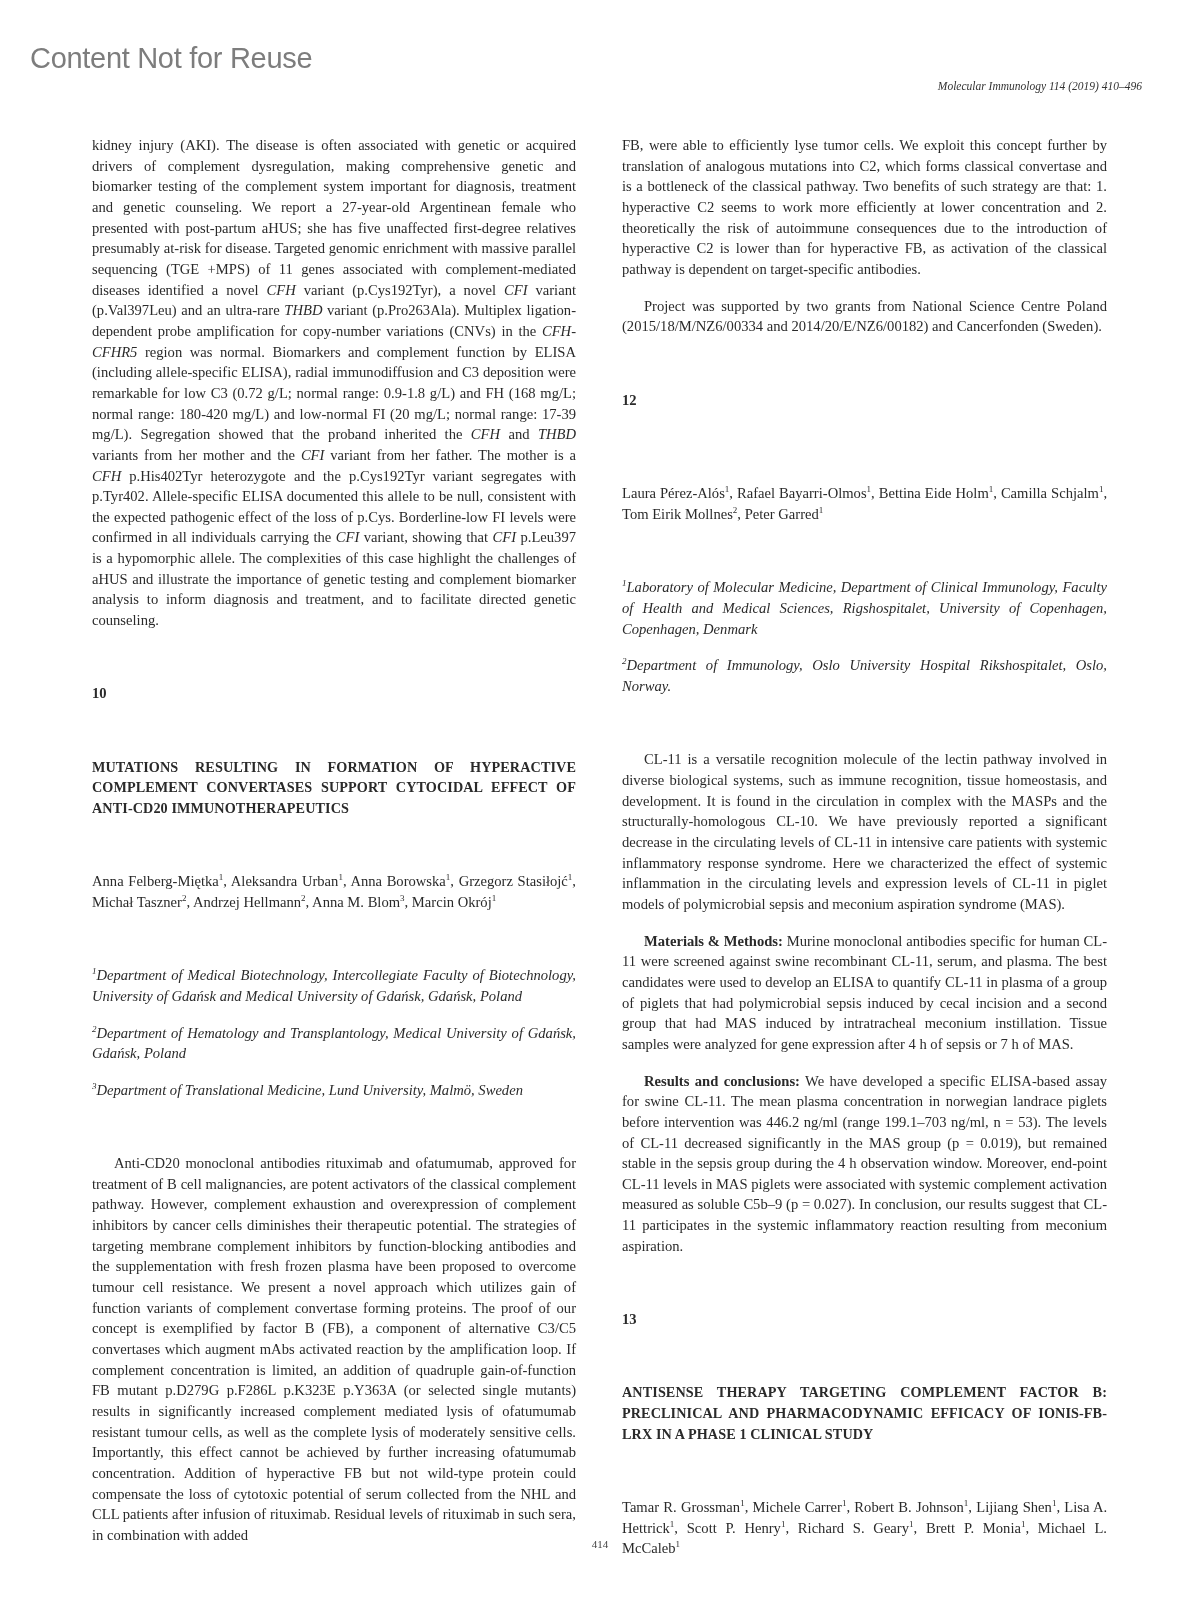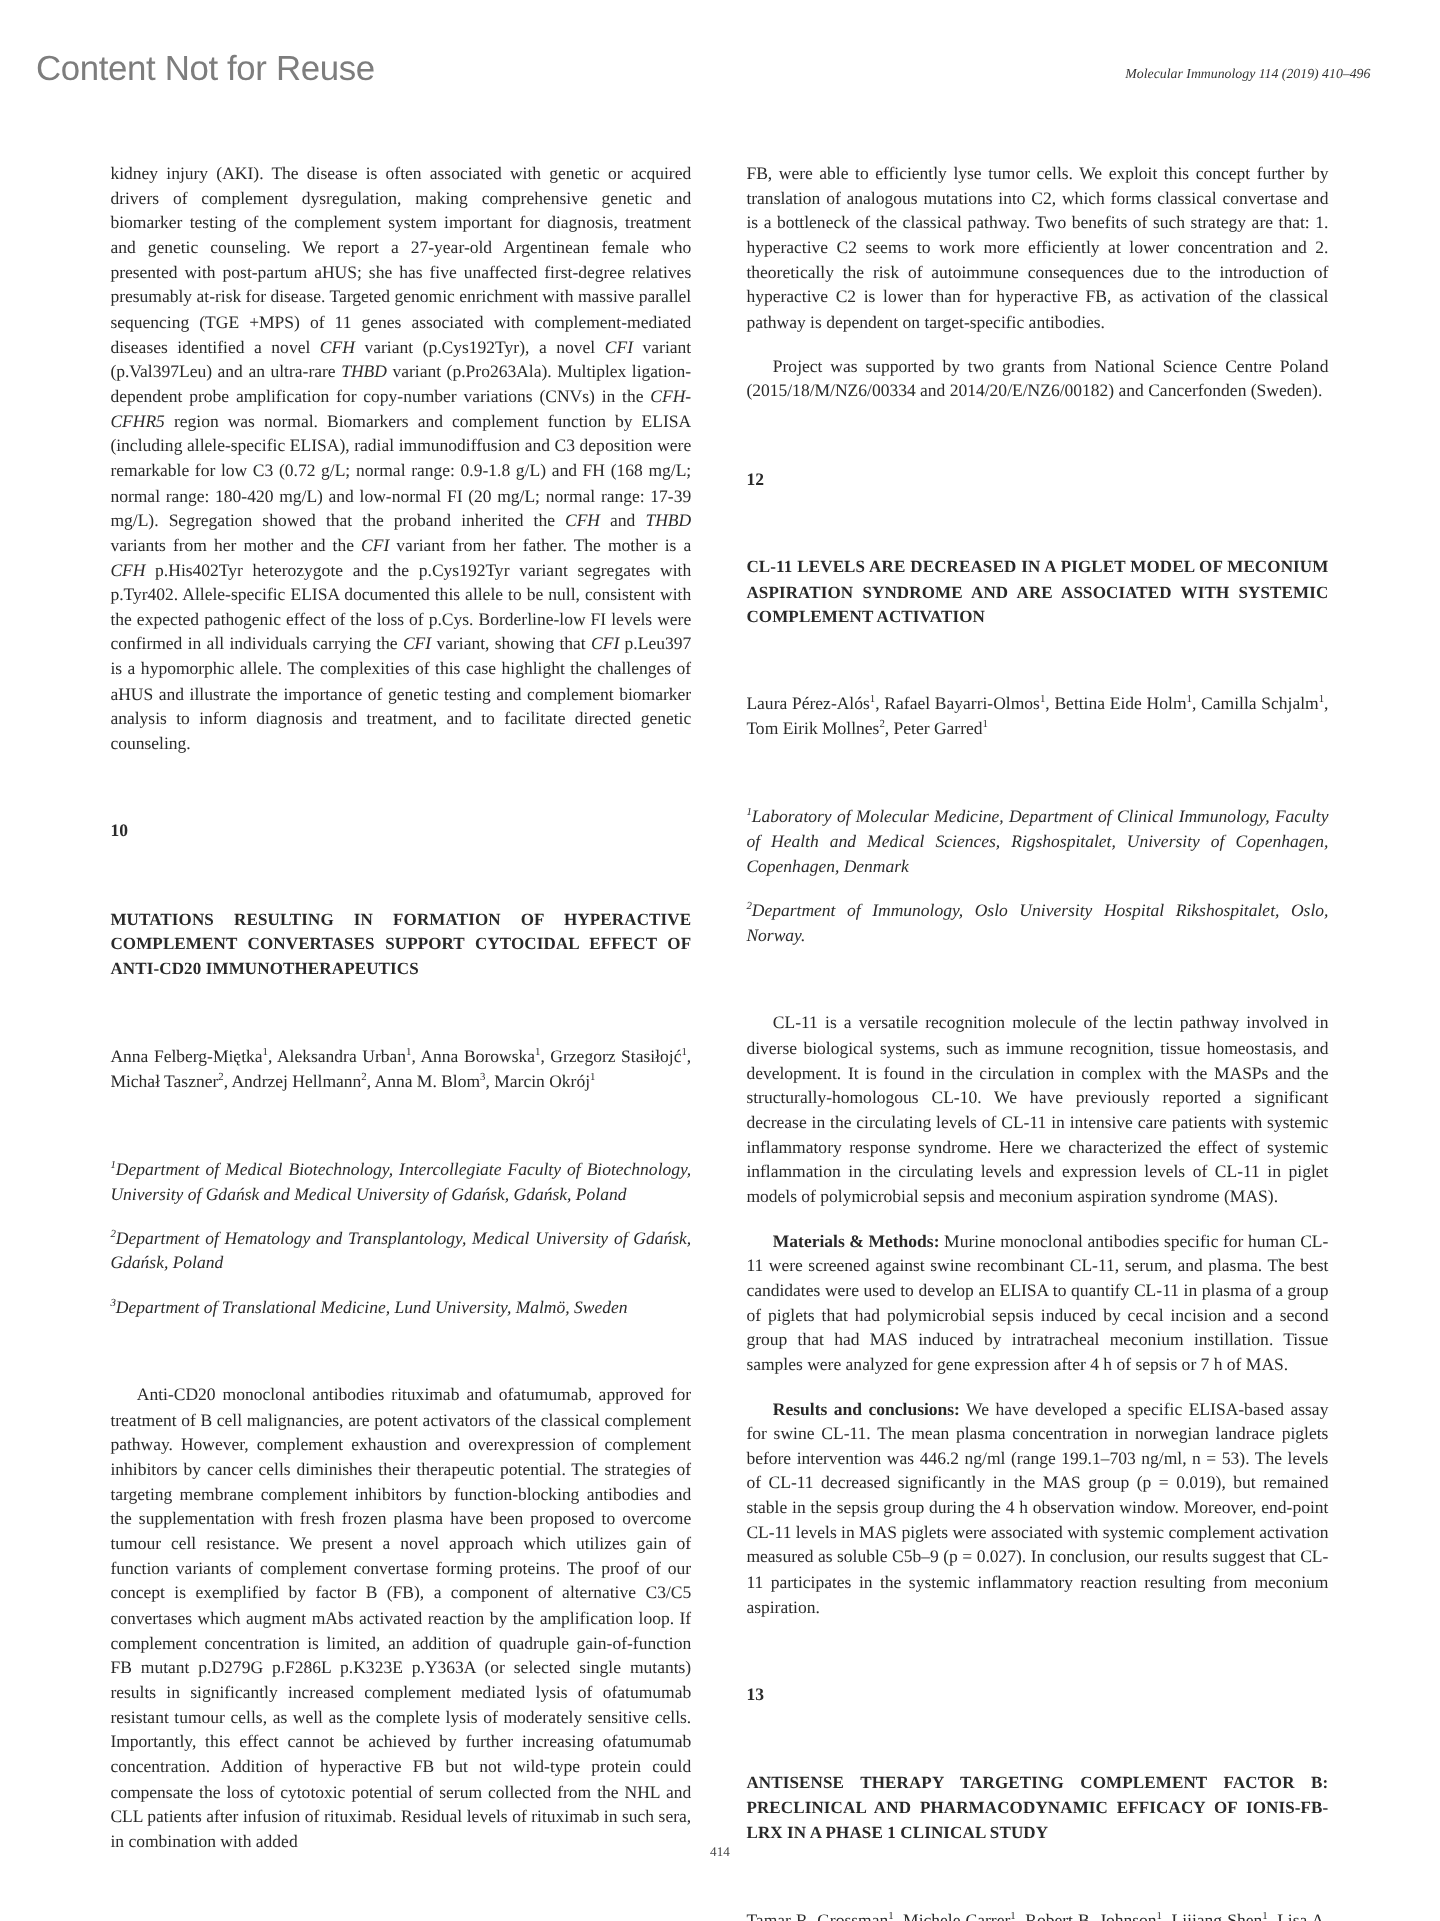--- a/index.html
+++ b/index.html
@@ -1,18 +1,18 @@
 <!DOCTYPE html>
 <html><head>
   <meta charset="utf-8">
   <style>
     html, body { margin: 0; padding: 0; background: #ffffff; }
     body { width: 1200px; height: 1601px; position: relative; overflow: hidden; font-family: "Liberation Serif", "DejaVu Serif", serif; color: #2a2a2a; }
     .watermark { position: absolute; left: 30px; top: 30px; font-family: "Liberation Sans", "DejaVu Sans", sans-serif; font-size: 29px; color: #7d7d7d; letter-spacing: -0.3px; margin-top: 12px; }
-    .running-head { position: absolute; right: 58px; top: 56px; font-style: italic; font-size: 11.5px; color: #333; text-align: right; }
+    .running-head { position: absolute; right: 58px; top: 80px; font-style: italic; font-size: 11.5px; color: #333; text-align: right; }
     .col { position: absolute; top: 119px; width: 516px; font-size: 14.6px; line-height: 20.65px; }
     .col-left { left: 76px; }
     .col-right { left: 606px; width: 517px; }
     .col p { margin: 16px; text-align: justify; hyphens: manual; }
     .indent { text-indent: 22px; }
     .abs-num { font-weight: bold; margin: 0; }
     .abs-title { font-weight: bold; text-align: justify; margin: 0; font-size: 14.2px; letter-spacing: 0.1px; }
     .authors { text-align: justify; margin: 0; }
     .aff { font-style: italic; text-align: justify; margin: 0; }
     .gap { height: 20.65px; }
@@ -45,21 +45,20 @@
   <p class="indent">Anti-CD20 monoclonal antibodies rituximab and ofatumumab, ap­proved for treatment of B cell malignancies, are potent activators of the classical complement pathway. However, complement exhaustion and overexpression of complement inhibitors by cancer cells diminishes their therapeutic potential. The strategies of targeting membrane complement inhibitors by function-blocking antibodies and the sup­plementation with fresh frozen plasma have been proposed to overcome tumour cell resistance. We present a novel approach which utilizes gain of function variants of complement convertase forming proteins. The proof of our concept is exemplified by factor B (FB), a component of alternative C3/C5 convertases which augment mAbs activated reaction by the amplification loop. If complement concentration is limited, an addition of quadruple gain-of-function FB mutant p.D279G p.F286L p.K323E p.Y363A (or selected single mutants) results in significantly increased complement mediated lysis of ofatumumab resistant tumour cells, as well as the complete lysis of moderately sensitive cells. Importantly, this effect cannot be achieved by further increasing ofa­tumumab concentration. Addition of hyperactive FB but not wild-type protein could compensate the loss of cytotoxic potential of serum col­lected from the NHL and CLL patients after infusion of rituximab. Residual levels of rituximab in such sera, in combination with added</p>
 </div>
 
 <div class="col col-right">
   <p>FB, were able to efficiently lyse tumor cells. We exploit this concept further by translation of analogous mutations into C2, which forms classical convertase and is a bottleneck of the classical pathway. Two benefits of such strategy are that: 1. hyperactive C2 seems to work more efficiently at lower concentration and 2. theoretically the risk of auto­immune consequences due to the introduction of hyperactive C2 is lower than for hyperactive FB, as activation of the classical pathway is dependent on target-specific antibodies.</p>
   <p class="indent">Project was supported by two grants from National Science Centre Poland (2015/18/M/NZ6/00334 and 2014/20/E/NZ6/00182) and Cancerfonden (Sweden).</p>
 
   <div class="gap"></div>
   <p class="abs-num">12</p>
   <div class="gap"></div>
-  <p class="abs-title">CL-11 LEVELS ARE DECREASED IN A PIGLET MODEL OF MECON­IUM ASPIRATION SYNDROME AND ARE ASSOCIATED WITH SYS­TEMIC COMPLEMENT ACTIVATION</p>
   <div class="gap"></div>
   <p class="authors" id="authors-12"><span>Laura Pérez-Alós</span><sup>1</sup>, <span>Rafael Bayarri-Olmos</span><sup>1</sup>, <span>Bettina Eide Holm</span><sup>1</sup>, <span>Camilla Schjalm</span><sup>1</sup>, <span>Tom Eirik Mollnes</span><sup>2</sup>, <span>Peter Garred</span><sup>1</sup></p>
   <div class="gap"></div>
   <div id="affs-12">
       <p class="aff"><sup>1</sup><span>Laboratory of Molecular Medicine, Department of Clinical Immunology, Faculty of Health and Medical Sciences, Rigshospitalet, University of Copenhagen, Copenhagen, Denmark</span></p>
       <p class="aff"><sup>2</sup><span>Department of Immunology, Oslo University Hospital Rikshospitalet, Oslo, Norway.</span></p>
     </div>
   <div class="gap"></div>
   <p class="indent">CL-11 is a versatile recognition molecule of the lectin pathway in­volved in diverse biological systems, such as immune recognition, tissue homeostasis, and development. It is found in the circulation in complex with the MASPs and the structurally-homologous CL-10. We have pre­viously reported a significant decrease in the circulating levels of CL-11 in intensive care patients with systemic inflammatory response syn­drome. Here we characterized the effect of systemic inflammation in the circulating levels and expression levels of CL-11 in piglet models of polymicrobial sepsis and meconium aspiration syndrome (MAS).</p>
   <p class="indent">

